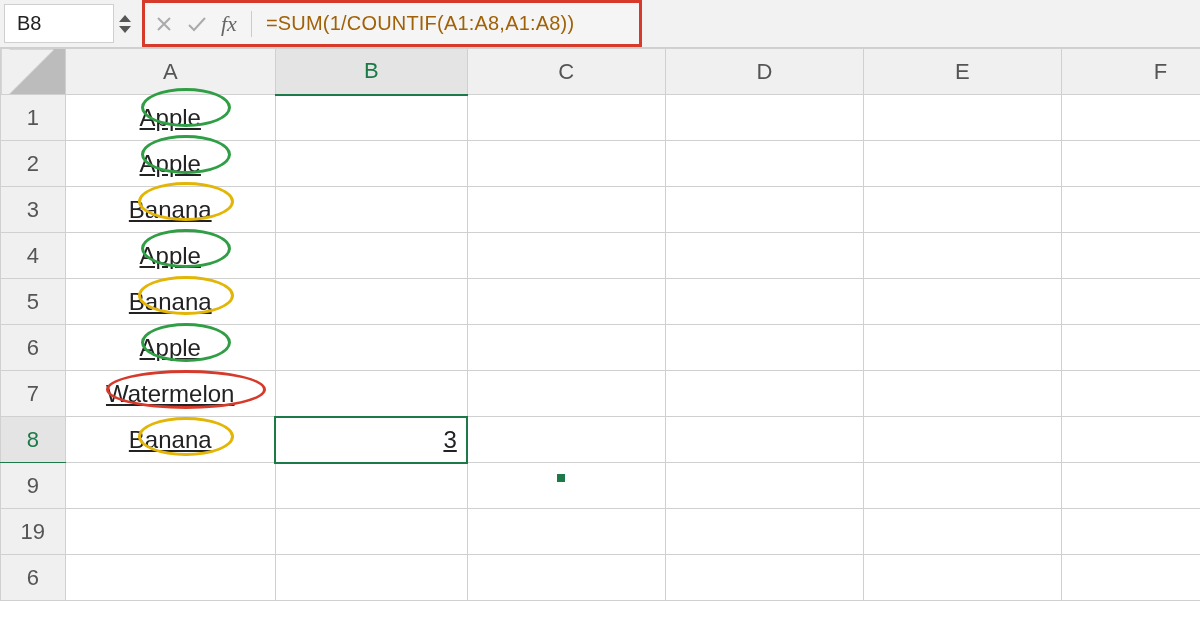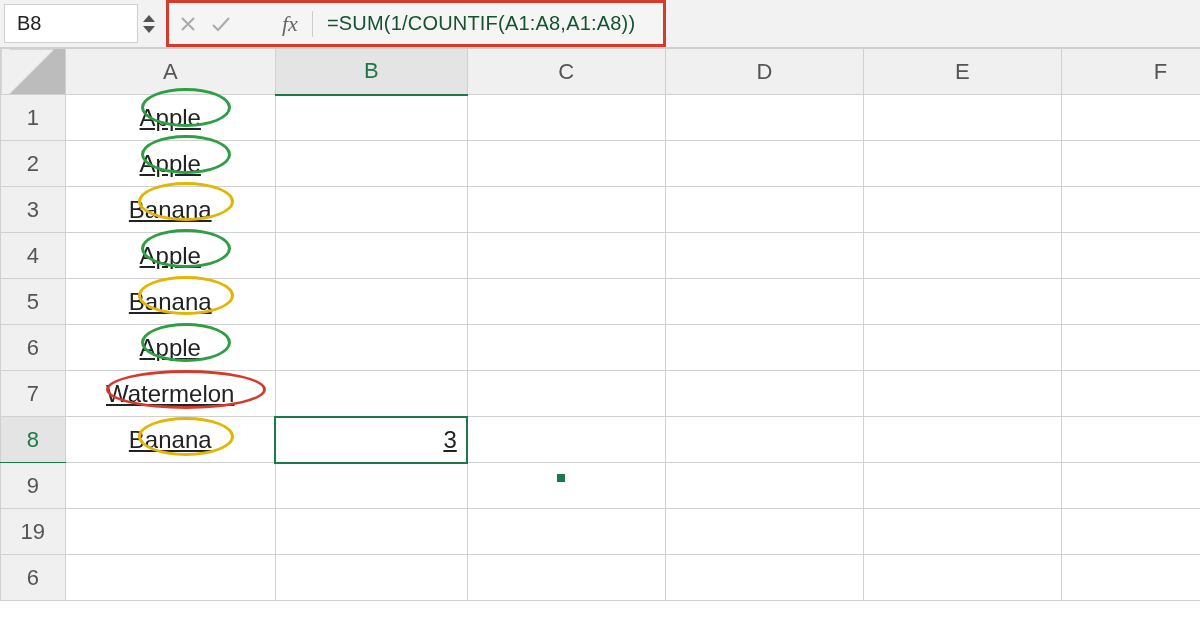--- a/index.html
+++ b/index.html
@@ -16,21 +16,21 @@
   
   .fbar {
     height: 48px;
     background: #f2f2f2;
     border-bottom: 1px solid #cfcfcf;
     display: flex;
     align-items: stretch;
     font-size: 20px;
   }
   .namebox {
-    width: 134px;
+    width: 110px;
     display: flex;
     align-items: center;
     padding-left: 12px;
     background: #fff;
     border: 1px solid #cfcfcf;
     margin: 4px 0 4px 4px;
     font-size: 20px;
   }
   .stepper {
     width: 22px;
@@ -48,23 +48,23 @@
     flex: 0 0 auto;
     width: 500px;
     border: 3px solid #d63a2b;
     display: flex;
     align-items: center;
     padding: 0 10px;
     gap: 14px;
     background: #f5f5f5;
   }
   .fbox-outline .ico { color: #aaa; display: inline-flex; align-items: center; }
-  .fx-label { font-style: italic; font-family: "Times New Roman", serif; color: #666; font-size: 22px; margin-left: 37px; }
+  .fx-label { font-style: italic; font-family: "Times New Roman", serif; color: #666; font-size: 22px; }
   .divider { width:1px; height:26px; background:#ccc; }
-  .formula-text { color:#14532d; font-size: 20px; letter-spacing: .2px; }
+  .formula-text { color:#a16207; font-size: 20px; letter-spacing: .2px; }
 
   
   .sheet { position: relative; }
   table {
     border-collapse: collapse;
     table-layout: fixed;
     width: 1260px;
   }
   th, td {
     border: 1px solid #d0d0d0;

